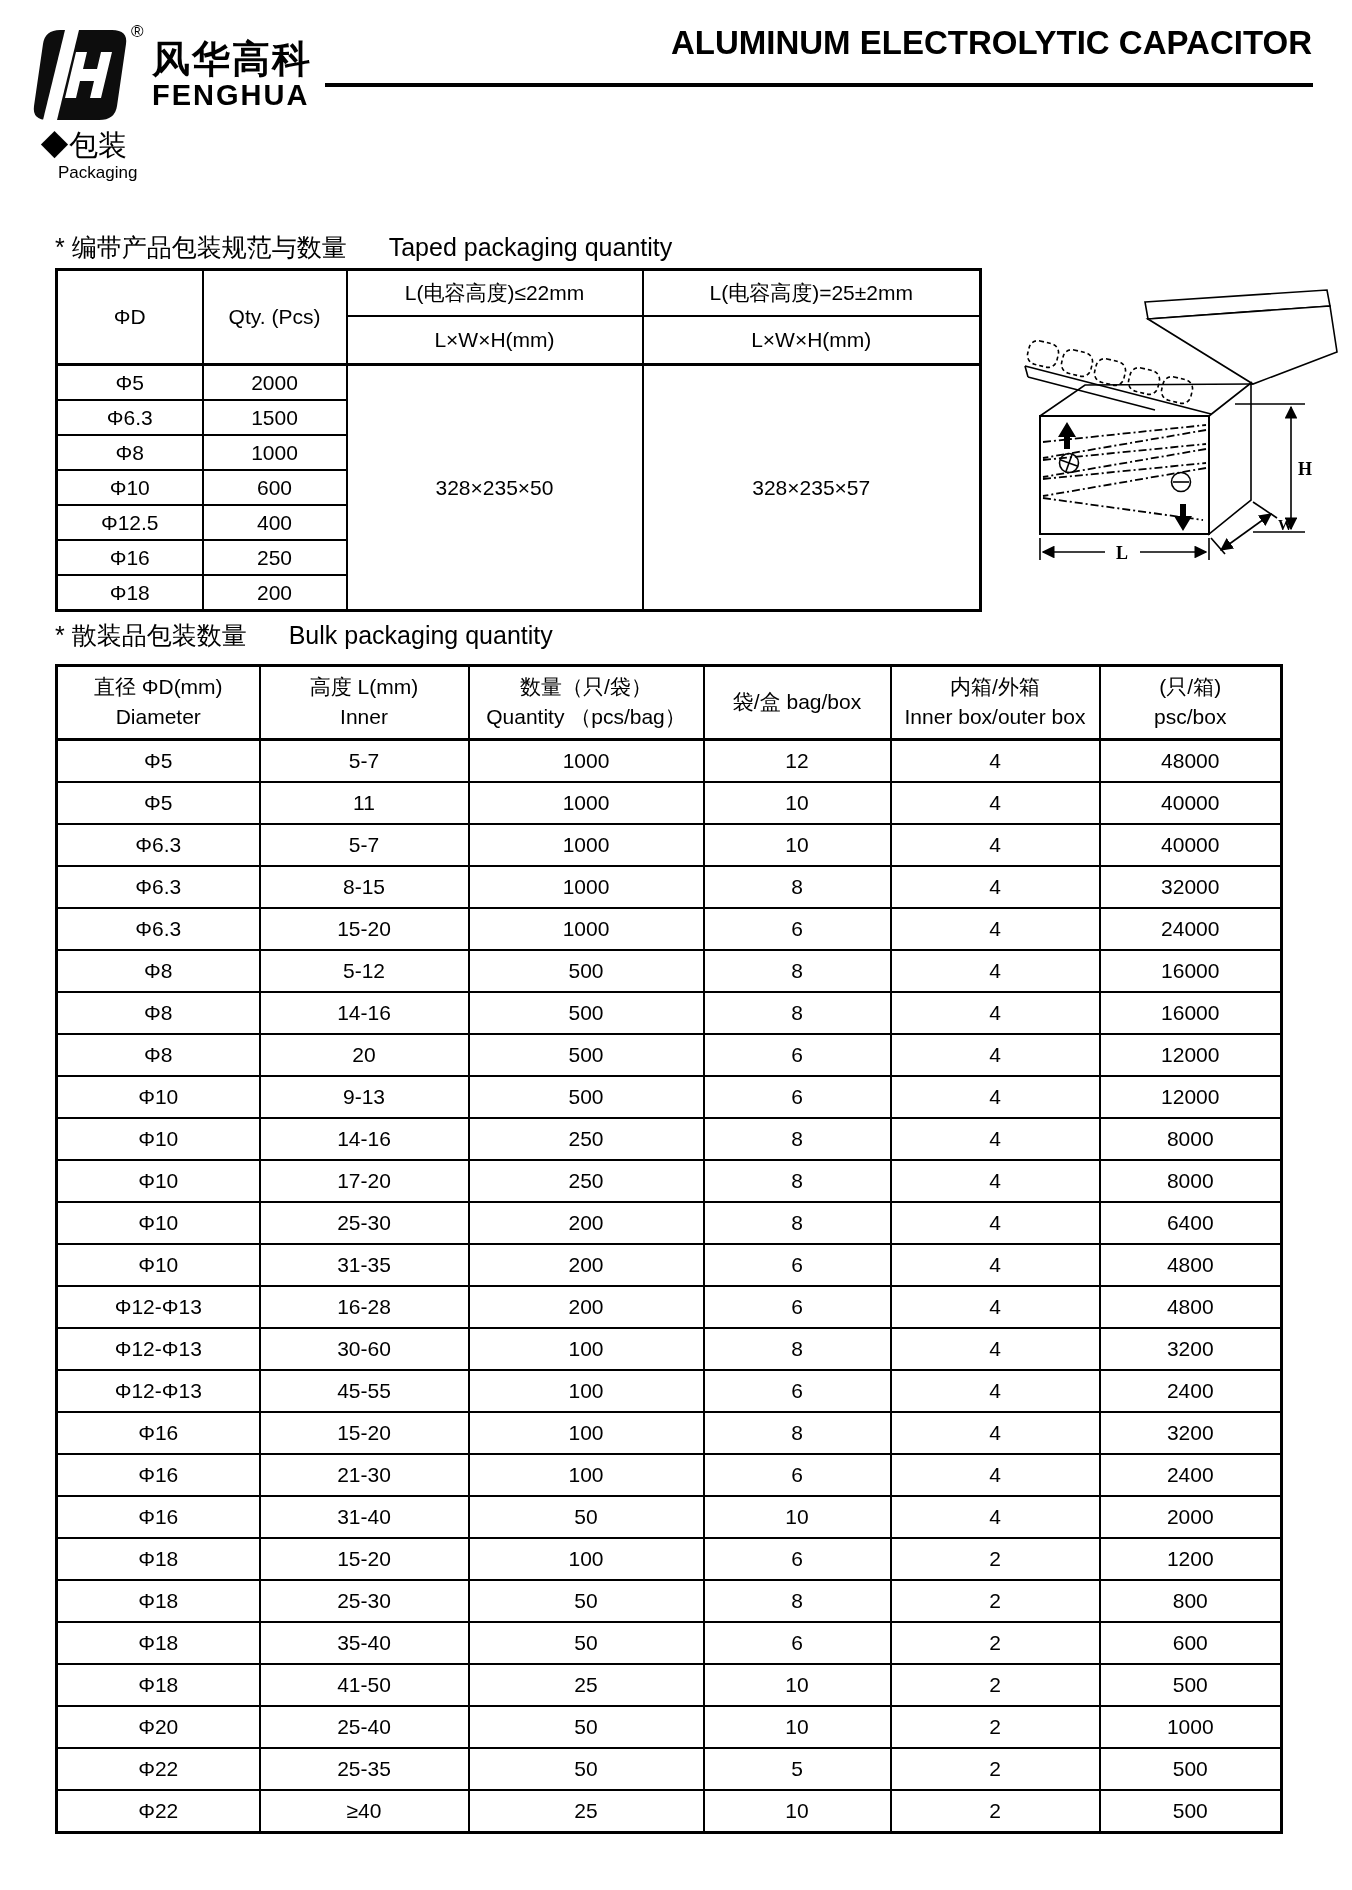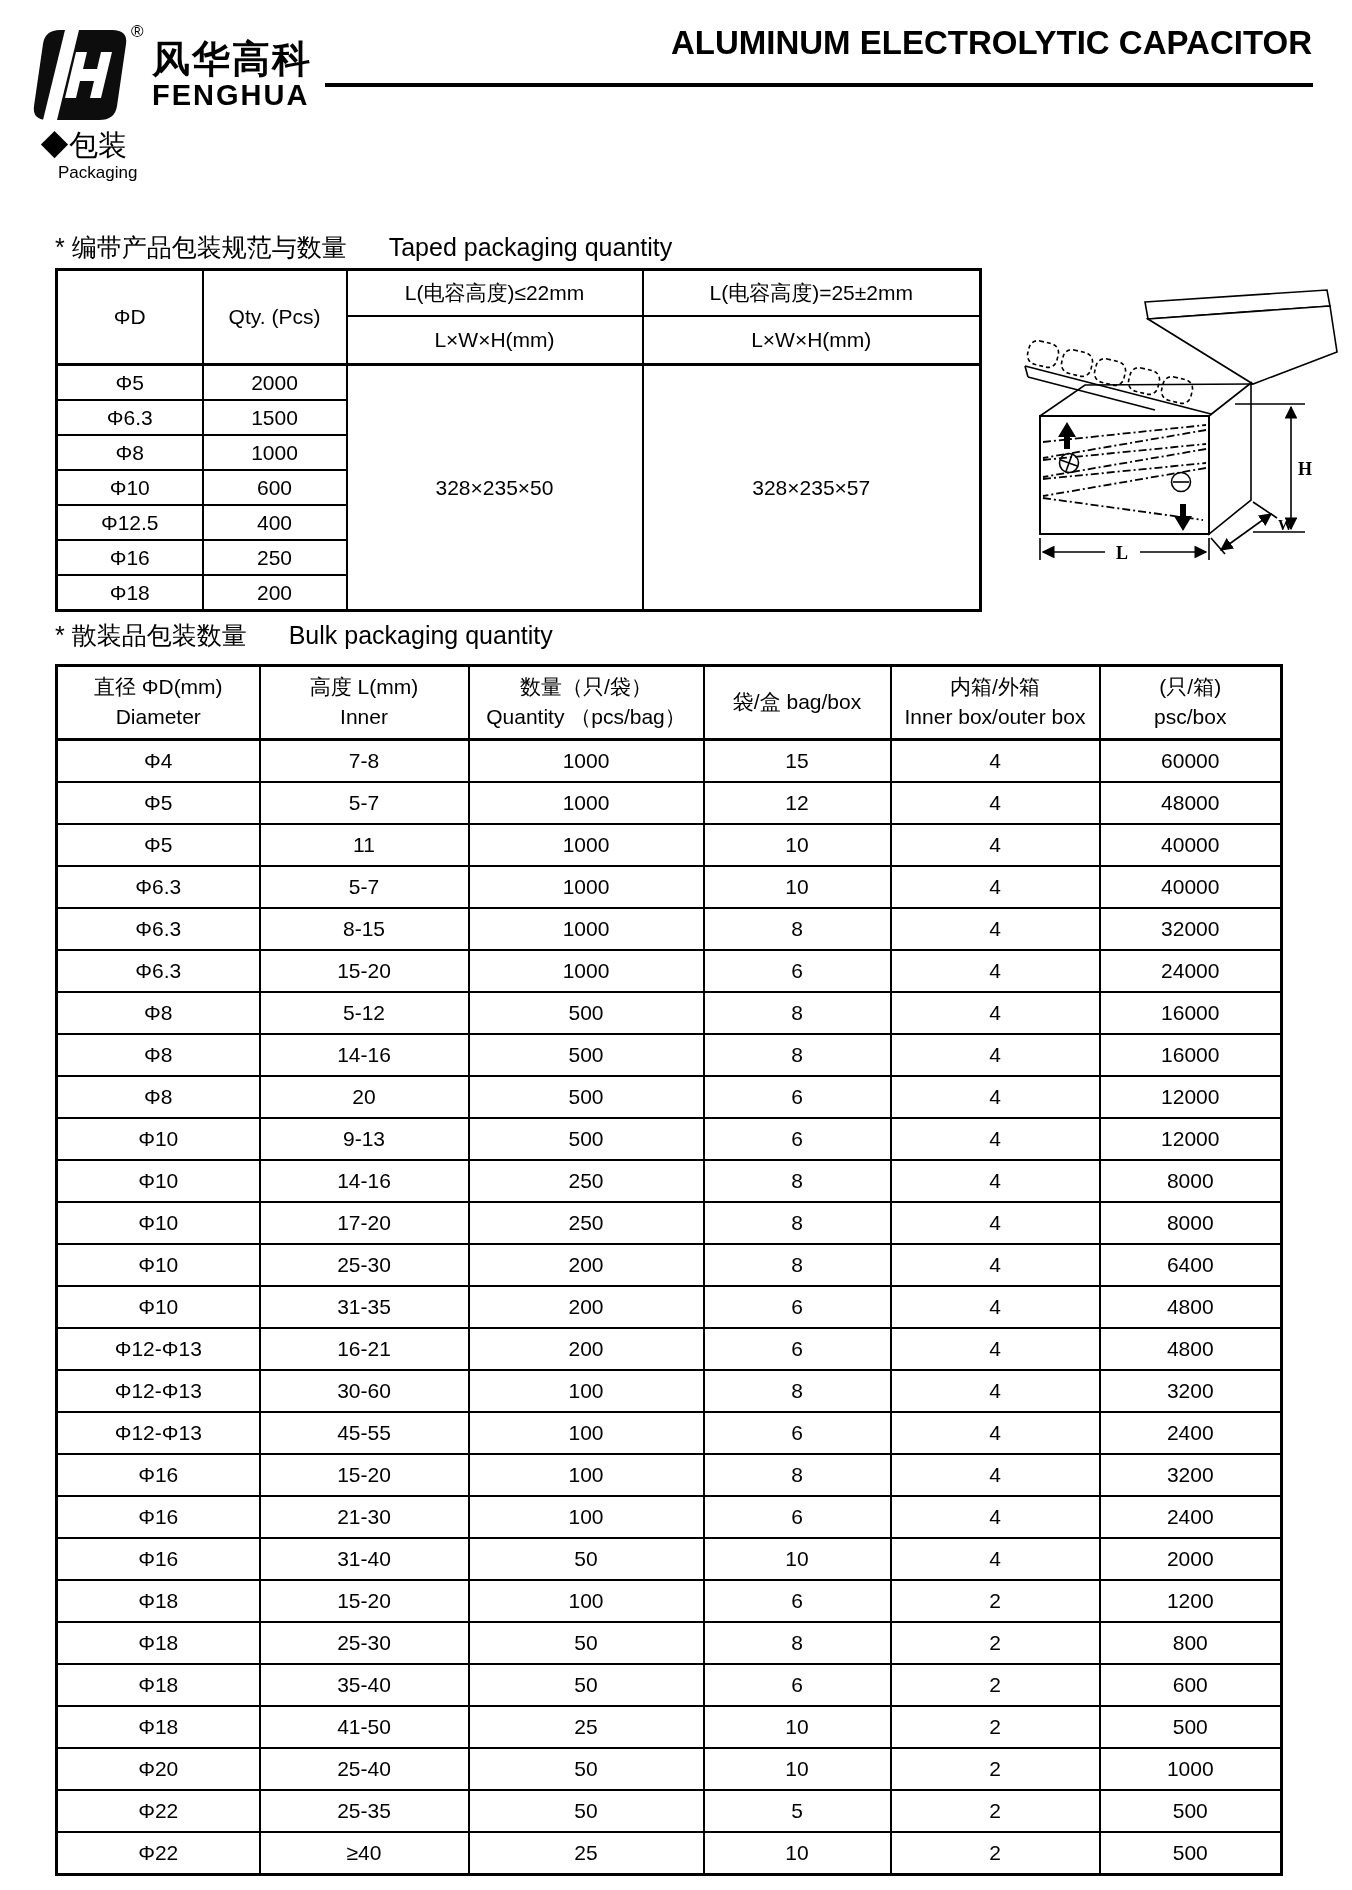--- a/index.html
+++ b/index.html
@@ -221,28 +221,20 @@
           <div>Inner box/outer box</div>
         </th>
         <th>
           <div>(只/箱)</div>
           <div>psc/box</div>
         </th>
       </tr>
     </thead>
     <tbody>
         <tr>
-          <td>Φ4</td>
-          <td>7-8</td>
-          <td>1000</td>
-          <td>15</td>
-          <td>4</td>
-          <td>60000</td>
-        </tr>
-        <tr>
           <td>Φ5</td>
           <td>5-7</td>
           <td>1000</td>
           <td>12</td>
           <td>4</td>
           <td>48000</td>
         </tr>
         <tr>
           <td>Φ5</td>
           <td>11</td>
@@ -334,21 +326,21 @@
         <tr>
           <td>Φ10</td>
           <td>31-35</td>
           <td>200</td>
           <td>6</td>
           <td>4</td>
           <td>4800</td>
         </tr>
         <tr>
           <td>Φ12-Φ13</td>
-          <td>16-21</td>
+          <td>16-28</td>
           <td>200</td>
           <td>6</td>
           <td>4</td>
           <td>4800</td>
         </tr>
         <tr>
           <td>Φ12-Φ13</td>
           <td>30-60</td>
           <td>100</td>
           <td>8</td>

